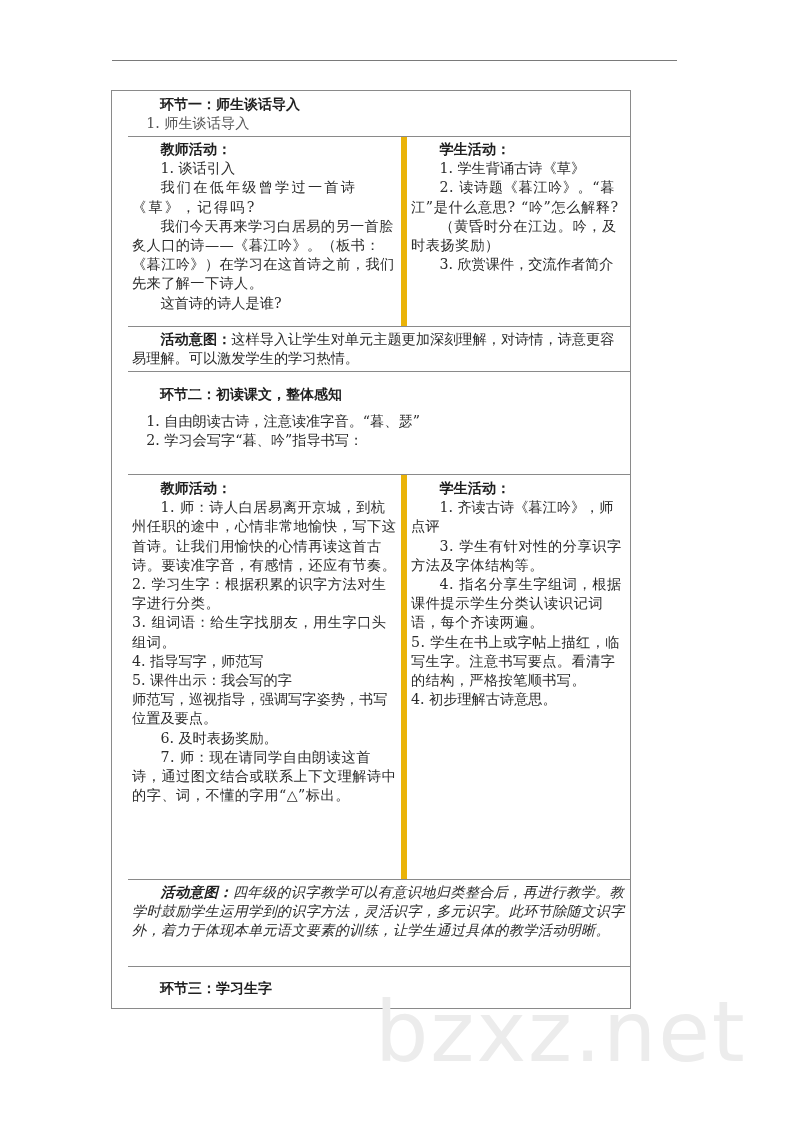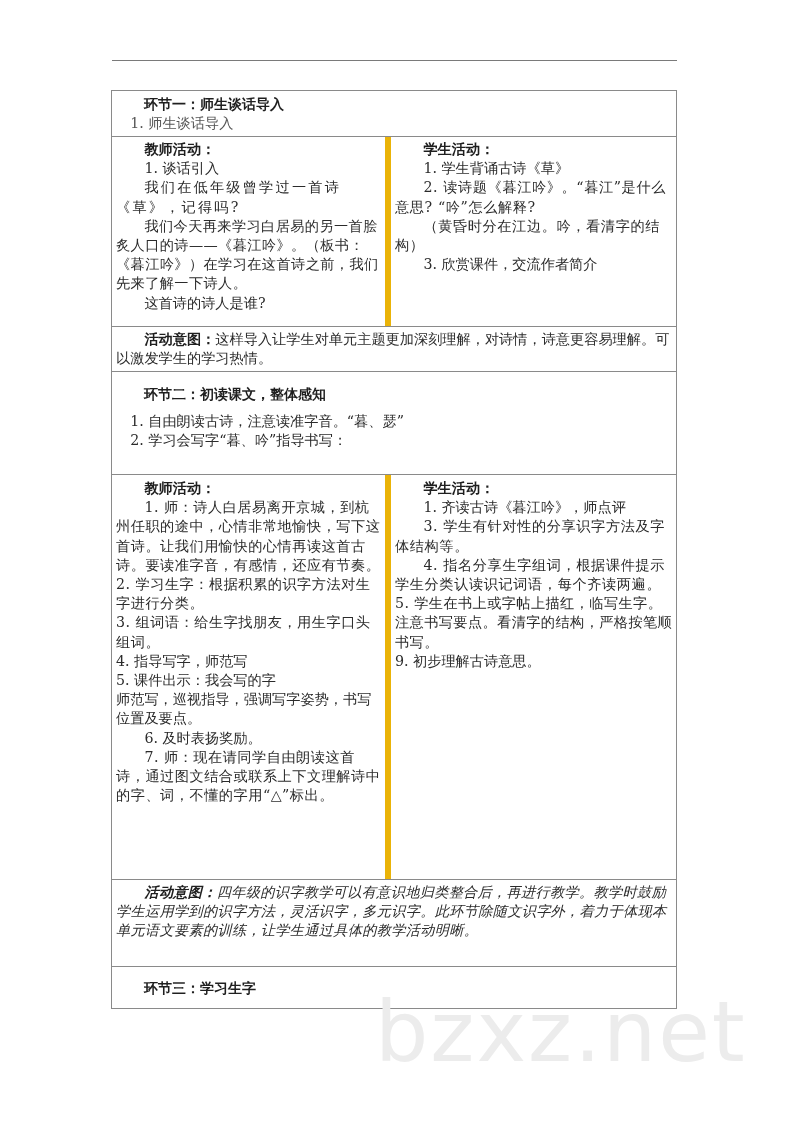--- a/index.html
+++ b/index.html
@@ -5,22 +5,22 @@
   html, body { margin: 0; padding: 0; }
   body {
     width: 800px; height: 1134px; background: #ffffff; position: relative; overflow: hidden;
     font-family: "DejaVu Serif", "Liberation Serif", serif; color: #2b2b2b;
   }
   .top-rule {
     position: absolute; left: 112px; top: 60px; width: 565px; height: 0;
     border-top: 1.5px solid #7a7a7a;
   }
   .doc-table {
-    position: absolute; left: 111px; top: 90px; width: 566px;
-    border: 1px solid #8a8a8a; box-sizing: border-box;
+    position: absolute; left: 111px; top: 90px; width: 520px;
+    border: 1px solid #8a8a8a; box-sizing: border-box; padding-left: 16px;
   }
   .row { position: relative; border-top: 1px solid #8a8a8a; box-sizing: border-box; }
   .row:first-child { border-top: none; }
   .split { display: flex; }
   .split .cell { box-sizing: border-box; }
   .split .cell.left { width: 279px; border-right: 6px solid #eab308; }
   .split .cell.right { flex: 1; }
   .cell { padding: 0 3px 0 4px; font-size: 14.2px; line-height: 19.2px; overflow: hidden; }
   .heading { font-family: "DejaVu Sans", "Liberation Sans", sans-serif; font-weight: bold; font-size: 14px; color: #1f1f1f; }
   .indent { text-indent: 2em; }
@@ -58,21 +58,21 @@
       <p class="p bold indent">教师活动：</p>
       <p class="p indent">1. 谈话引入</p>
       <p class="p indent" style="letter-spacing:2.2px;">我们在低年级曾学过一首诗《草》，记得吗?</p>
       <p class="p indent" style="letter-spacing:0.4px;">我们今天再来学习白居易的另一首脍炙人口的诗——《暮江吟》。（板书：《暮江吟》）在学习在这首诗之前，我们先来了解一下诗人。</p>
       <p class="p indent">这首诗的诗人是谁?</p>
     </div>
     <div class="cell right" style="padding-top:3px;">
       <p class="p bold indent">学生活动：</p>
       <p class="p indent">1. 学生背诵古诗《草》</p>
       <p class="p indent" style="letter-spacing:0.6px;">2. 读诗题《暮江吟》。“暮江”是什么意思? “吟”怎么解释?</p>
-      <p class="p indent" style="letter-spacing:0.6px;">（黄昏时分在江边。吟，看清字的结构）</p>
+      <p class="p indent" style="letter-spacing:0.6px;">（黄昏时分在江边。吟，及时表扬奖励）</p>
       <p class="p indent">3. 欣赏课件，交流作者简介</p>
     </div>
   </div>
 
   <div class="row r3">
     <div class="cell" style="padding-top:3px;">
       <p class="p indent"><span class="bold">活动意图：</span><span>这样导入让学生对单元主题更加深刻理解，对诗情，诗意更容易理解。可以激发学生的学习热情。</span></p>
     </div>
   </div>
 
@@ -95,21 +95,21 @@
       <p class="p">师范写，巡视指导，强调写字姿势，书写位置及要点。</p>
       <p class="p indent">6. 及时表扬奖励。</p>
       <p class="p indent" style="letter-spacing:0.5px;">7. 师：现在请同学自由朗读这首诗，通过图文结合或联系上下文理解诗中的字、词，不懂的字用“△”标出。</p>
     </div>
     <div class="cell right" style="padding-top:4px;">
       <p class="p bold indent">学生活动：</p>
       <p class="p indent">1. 齐读古诗《暮江吟》，师点评</p>
       <p class="p indent" style="letter-spacing:0.6px;">3. 学生有针对性的分享识字方法及字体结构等。</p>
       <p class="p indent" style="letter-spacing:0.6px;">4. 指名分享生字组词，根据课件提示学生分类认读识记词语，每个齐读两遍。</p>
       <p class="p" style="letter-spacing:0.4px;">5. 学生在书上或字帖上描红，临写生字。注意书写要点。看清字的结构，严格按笔顺书写。</p>
-      <p class="p">9. 初步理解古诗意思。</p>
+      <p class="p">4. 初步理解古诗意思。</p>
     </div>
   </div>
 
   <div class="row r6">
     <div class="cell" style="padding-top:3px; letter-spacing:0.3px;">
       <p class="p indent"><span class="bold">活动意图：</span><span>四年级的识字教学可以有意识地归类整合后，再进行教学。教学时鼓励学生运用学到的识字方法，灵活识字，多元识字。此环节除随文识字外，着力于体现本单元语文要素的训练，让学生通过具体的教学活动明晰。</span></p>
     </div>
   </div>
 
   <div class="row r7">

